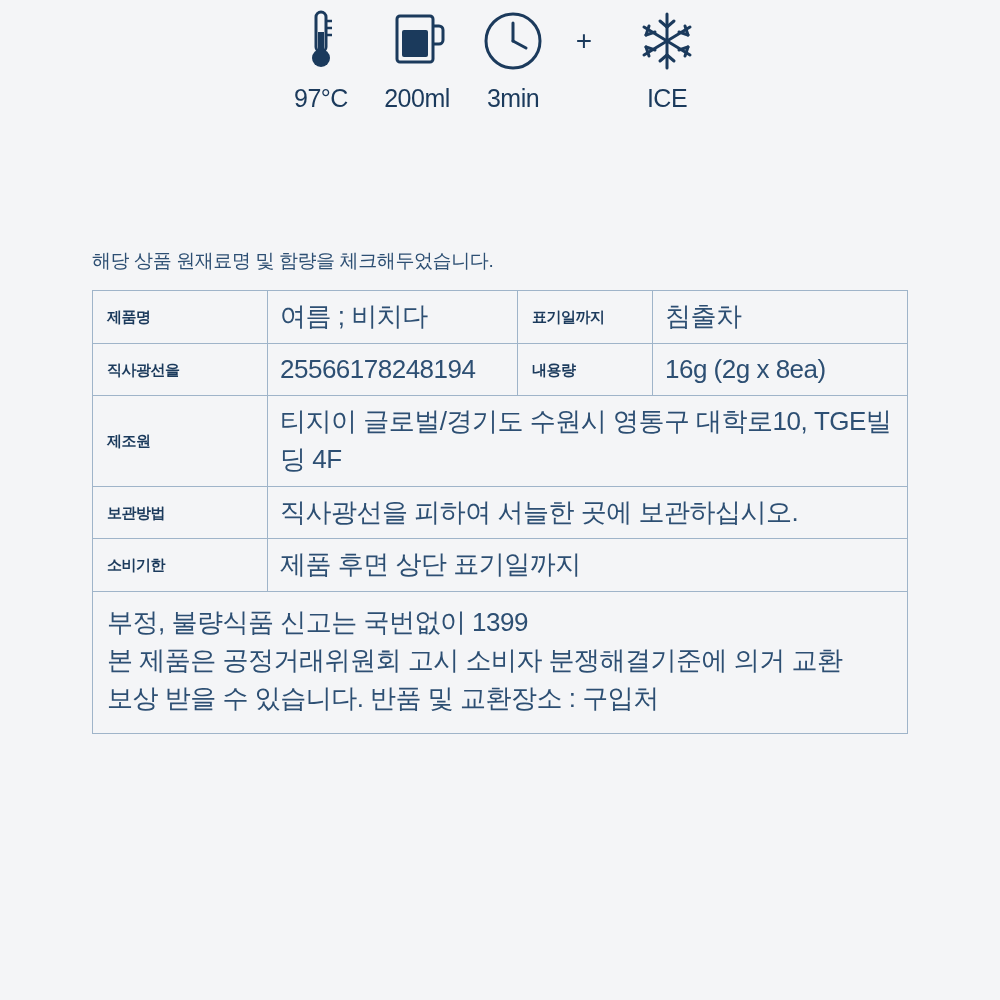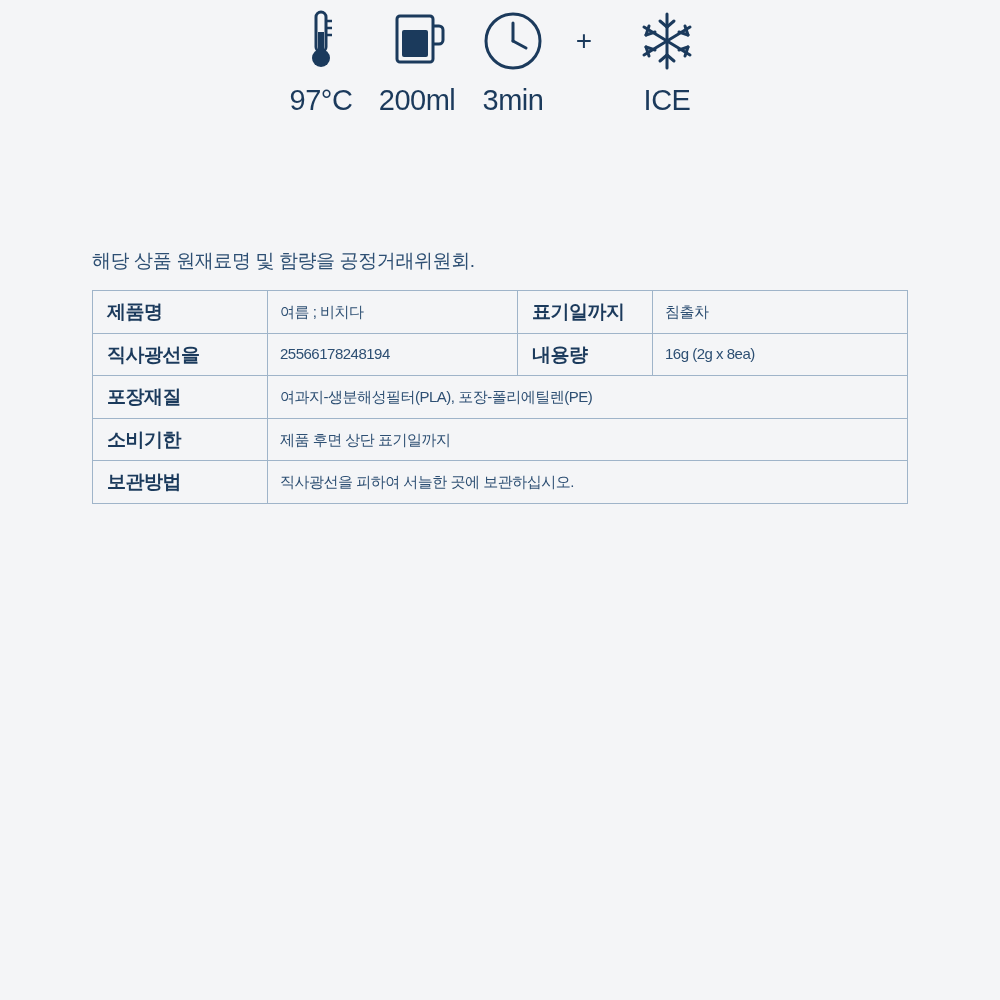--- a/index.html
+++ b/index.html
@@ -38,21 +38,21 @@
     align-items: center;
   }
   .brew-icon {
     height: 66px;
     display: flex;
     align-items: center;
     justify-content: center;
   }
   .brew-label {
     margin-top: 10px;
-    font-size: 29px;
+    font-size: 25px;
     letter-spacing: -0.5px;
     color: #1b3a5c;
     white-space: nowrap;
   }
   .plus-sign {
     width: 46px;
     display: flex;
     align-items: center;
     justify-content: center;
     height: 66px;
@@ -78,28 +78,28 @@
     left: 92px;
     top: 290px;
     width: 815px;
     border-collapse: collapse;
     table-layout: fixed;
   }
   .spec-table td {
     border: 1px solid #9fb4c9;
     padding: 7px 12px;
     vertical-align: middle;
-    font-size: 15px;
+    font-size: 26px;
     letter-spacing: -0.5px;
     color: #2d4f73;
     line-height: 1.45;
   }
   .spec-table td.label {
     font-weight: bold;
-    font-size: 19px;
+    font-size: 15px;
     color: #1b3a5c;
     padding-left: 14px;
   }
   .c1 { width: 175px; }
   .c2 { width: 250px; }
   .c3 { width: 135px; }
   .c4 { width: 255px; }
 
   .note-cell {
     font-size: 19px;
@@ -176,21 +176,21 @@
               <line x1="10" y1="39" x2="19" y2="42"></line>
           </g>
         </svg>
       </div>
       <div class="brew-label">ICE</div>
     </div>
 
   </div>
 </div>
 
-<div class="intro-line">해당 상품 원재료명 및 함량을 공정거래위원회.</div>
+<div class="intro-line">해당 상품 원재료명 및 함량을 체크해두었습니다.</div>
 
 <table class="spec-table">
   <colgroup>
     <col class="c1">
       <col class="c2">
       <col class="c3">
       <col class="c4">
   </colgroup>
   <tbody>
     <tr>
@@ -199,25 +199,32 @@
       <td class="label">표기일까지</td>
       <td>침출차</td>
     </tr>
     <tr>
       <td class="label">직사광선을</td>
       <td>25566178248194</td>
       <td class="label">내용량</td>
       <td>16g (2g x 8ea)</td>
     </tr>
     <tr>
-      <td class="label">포장재질</td>
-      <td colspan="3">여과지-생분해성필터(PLA), 포장-폴리에틸렌(PE)</td>
+      <td class="label">제조원</td>
+      <td colspan="3">티지이 글로벌/경기도 수원시 영통구 대학로10, TGE빌딩 4F</td>
+    </tr>
+    <tr>
+      <td class="label">보관방법</td>
+      <td colspan="3">직사광선을 피하여 서늘한 곳에 보관하십시오.</td>
     </tr>
     <tr>
       <td class="label">소비기한</td>
       <td colspan="3">제품 후면 상단 표기일까지</td>
     </tr>
     <tr>
-      <td class="label">보관방법</td>
-      <td colspan="3">직사광선을 피하여 서늘한 곳에 보관하십시오.</td>
+      <td colspan="4" class="note-cell">
+        <span class="note-line">부정, 불량식품 신고는 국번없이 1399</span>
+        <span class="note-line">본 제품은 공정거래위원회 고시 소비자 분쟁해결기준에 의거 교환</span>
+        <span class="note-line">보상 받을 수 있습니다. 반품 및 교환장소 : 구입처</span>
+      </td>
     </tr>
   </tbody>
 </table>
 
 </body></html>

